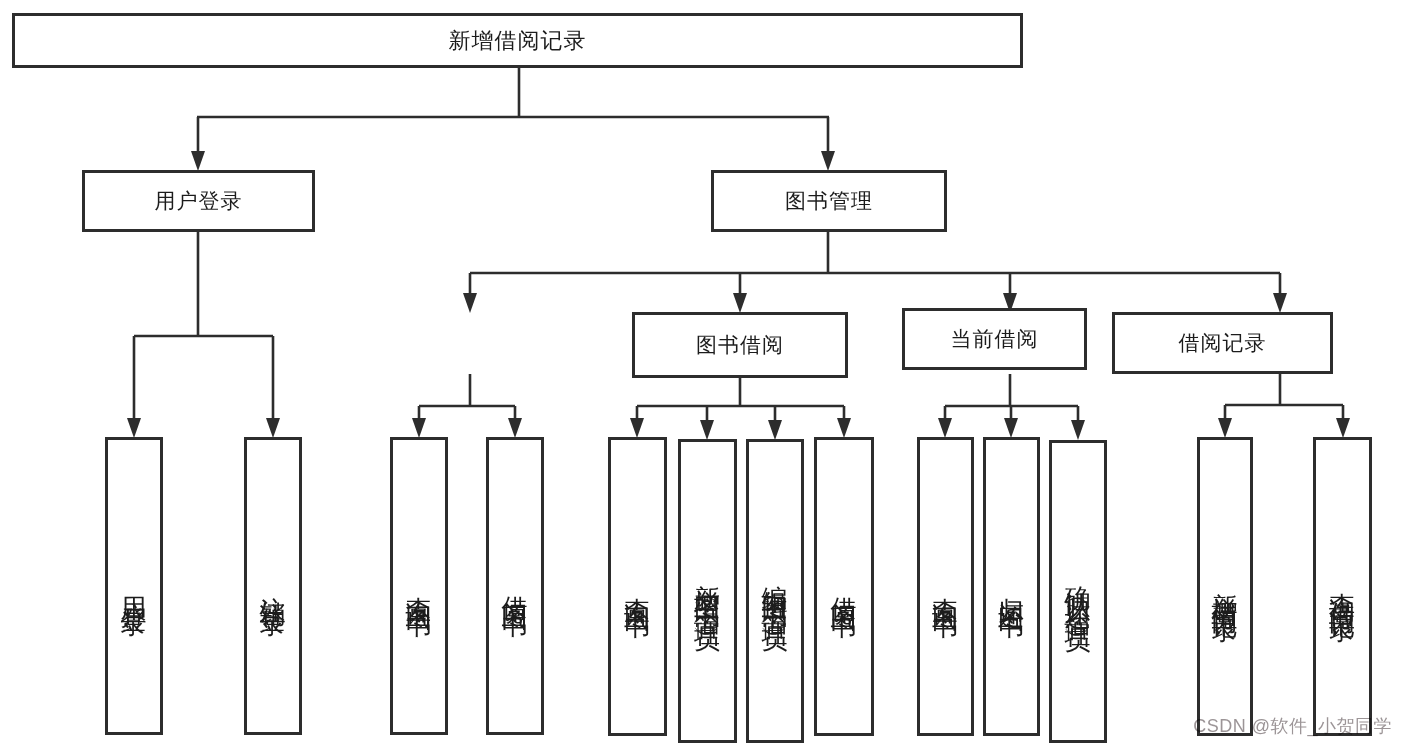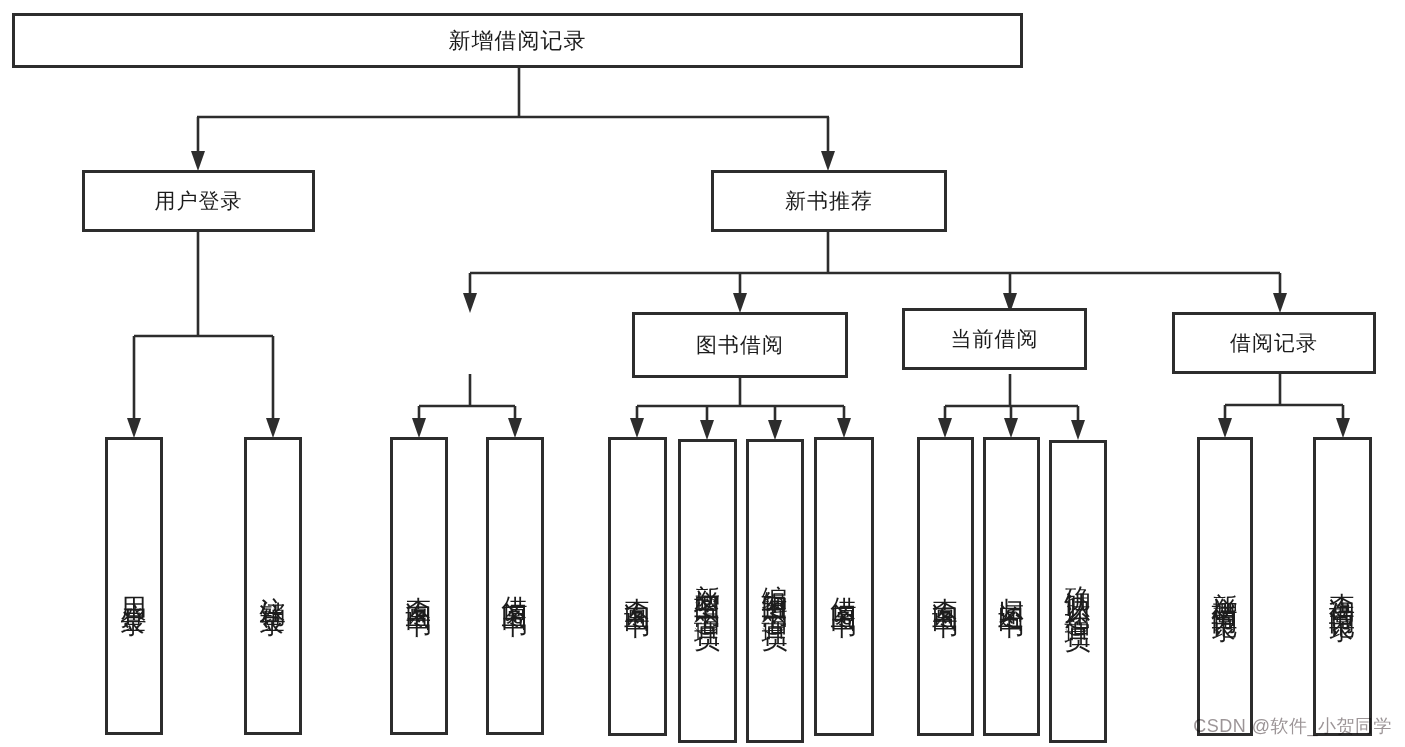--- a/index.html
+++ b/index.html
@@ -111,30 +111,30 @@
   </svg>
 
   <div class="box hbox root" style="left:12px;top:13px;width:1011px;height:55px">
     <span>新增借阅记录</span>
   </div>
 
   <div class="box hbox" style="left:82px;top:170px;width:233px;height:62px">
     <span>用户登录</span>
   </div>
   <div class="box hbox" style="left:711px;top:170px;width:236px;height:62px">
-    <span>新书推荐</span>
+    <span>图书管理</span>
   </div>
 
   <div class="box hbox" style="left:632px;top:312px;width:216px;height:66px">
     <span>图书借阅</span>
   </div>
   <div class="box hbox" style="left:902px;top:308px;width:185px;height:62px">
     <span>当前借阅</span>
   </div>
-  <div class="box hbox" style="left:1172px;top:312px;width:204px;height:62px">
+  <div class="box hbox" style="left:1112px;top:312px;width:221px;height:62px">
     <span>借阅记录</span>
   </div>
 
   <div class="box vbox" style="left:105px;top:437px;width:58px;height:298px">
     <span>用户登录</span>
   </div>
   <div class="box vbox" style="left:244px;top:437px;width:58px;height:298px">
     <span>注销登录</span>
   </div>
 

